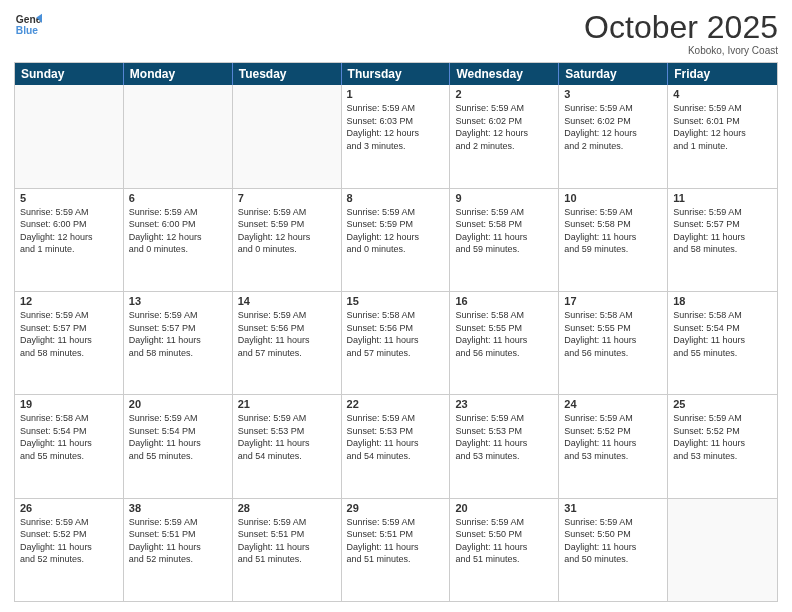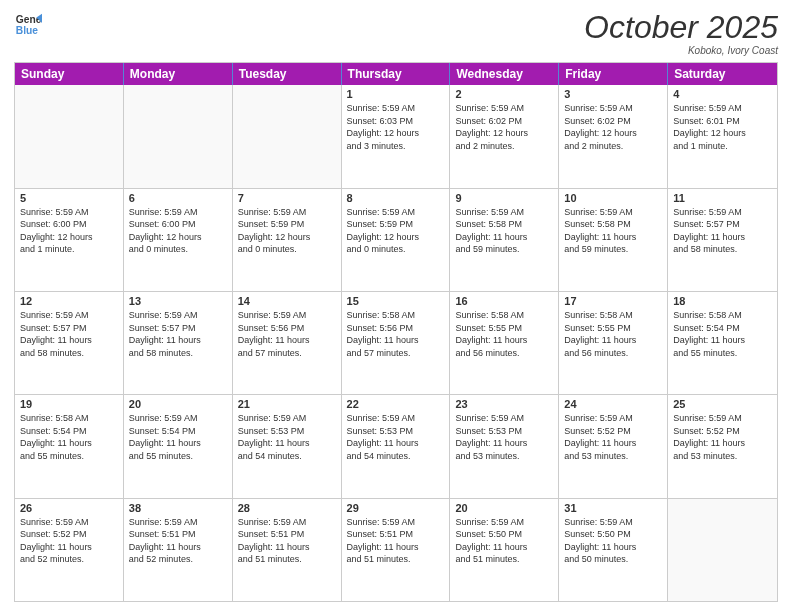--- a/index.html
+++ b/index.html
@@ -27,42 +27,41 @@
       display: flex;
       align-items: center;
       gap: 4px;
     }
     .logo-icon {
       width: 28px;
       height: 28px;
     }
     .title-block {
       text-align: right;
-      font-style: italic;
     }
     .month-title {
       font-size: 32px;
       font-weight: 300;
       color: #333;
       line-height: 1.1;
     }
     .location {
       font-size: 10px;
       color: #555;
     }
     .calendar {
       flex: 1;
       display: flex;
       flex-direction: column;
       border: 1px solid #ccc;
     }
     .cal-header-row {
       display: grid;
       grid-template-columns: repeat(7, 1fr);
-      background: #a21caf;
+      background: #0c4a6e;
     }
     .cal-header-cell {
       color: #fff;
       font-size: 12px;
       font-weight: bold;
       padding: 4px 6px;
       text-align: left;
       border-right: 1px solid #5585d4;
     }
     .cal-header-cell:last-child { border-right: none; }
@@ -119,22 +118,22 @@
     </div>
   </div>
 
   <div class="calendar">
     <div class="cal-header-row">
     <div class="cal-header-cell">Sunday</div>
         <div class="cal-header-cell">Monday</div>
         <div class="cal-header-cell">Tuesday</div>
         <div class="cal-header-cell">Thursday</div>
         <div class="cal-header-cell">Wednesday</div>
+        <div class="cal-header-cell">Saturday</div>
         <div class="cal-header-cell">Friday</div>
-        <div class="cal-header-cell">Saturday</div>
       </div>
     <div class="cal-body">
     <div class="cal-row">
           <div class="cal-cell empty"></div>
           <div class="cal-cell empty"></div>
           <div class="cal-cell empty"></div>
           <div class="cal-cell">
             <span class="day-num">1</span>
             <div class="cell-text" style="white-space: pre-line;">Sunrise: 5:59 AM
 Sunset: 6:03 PM

